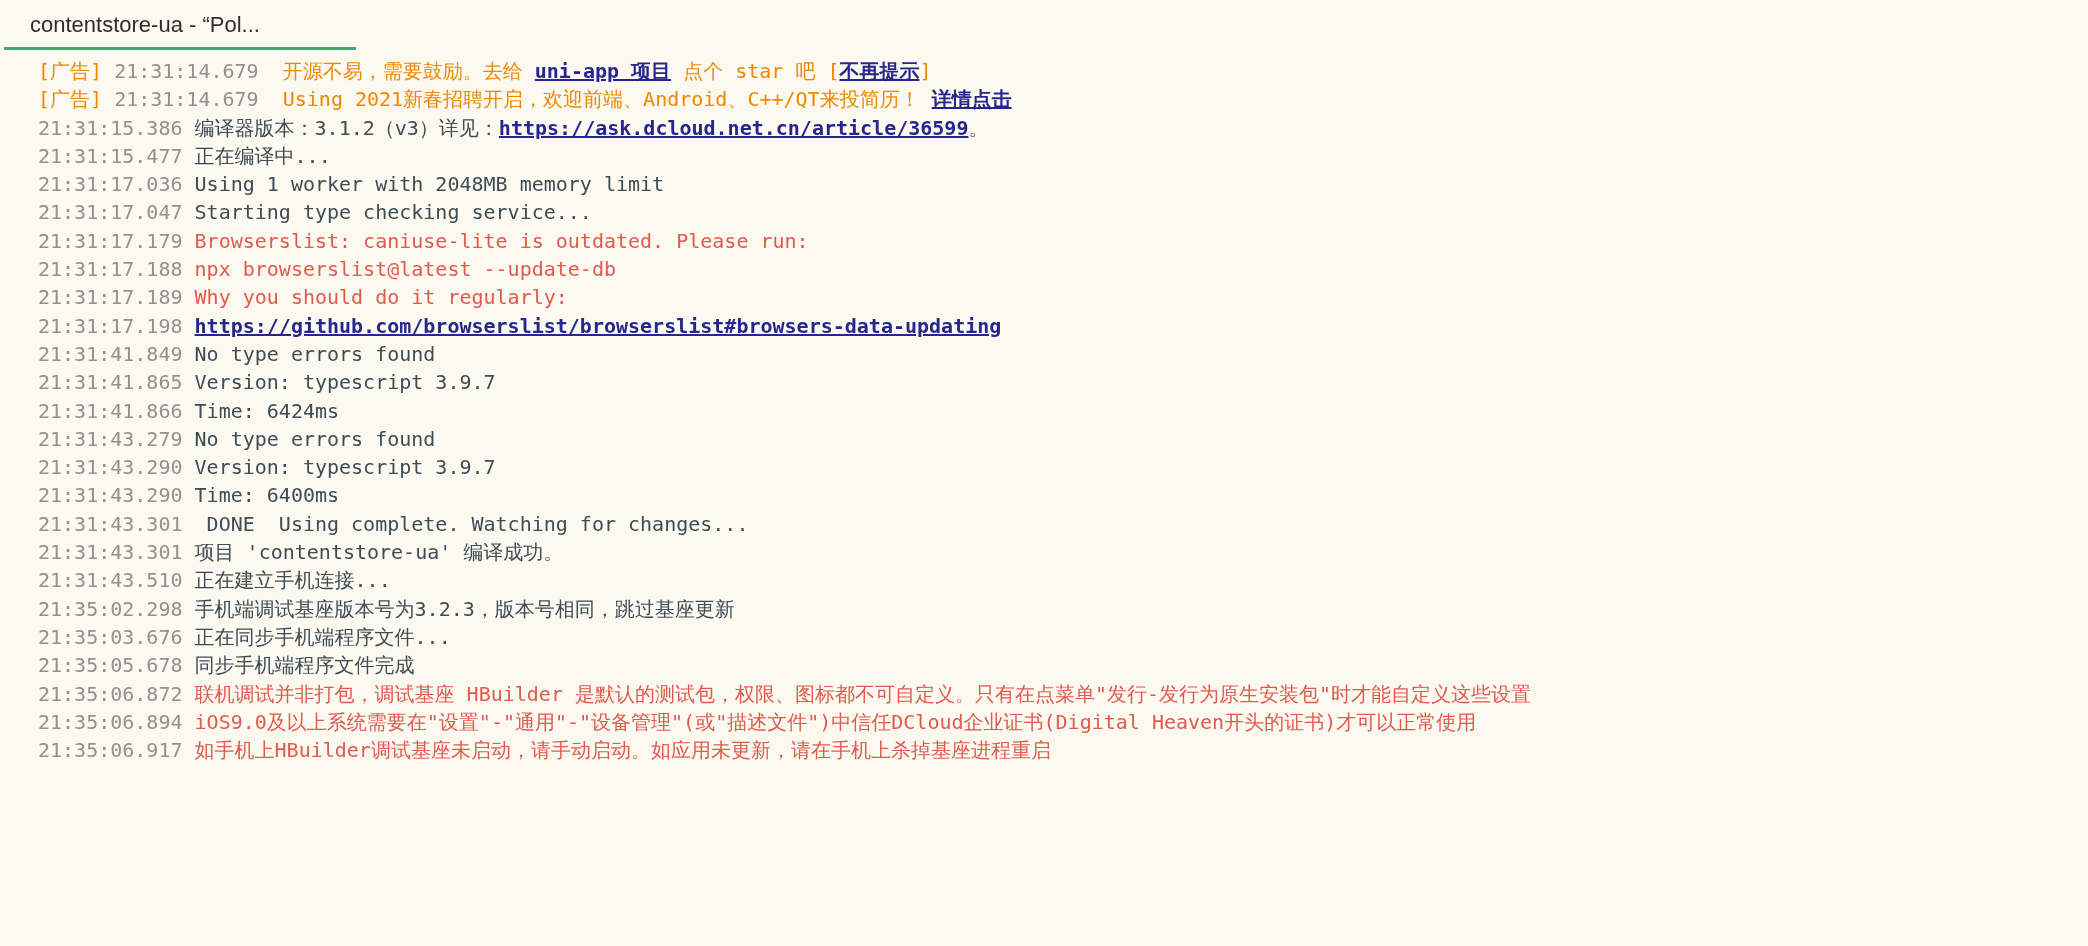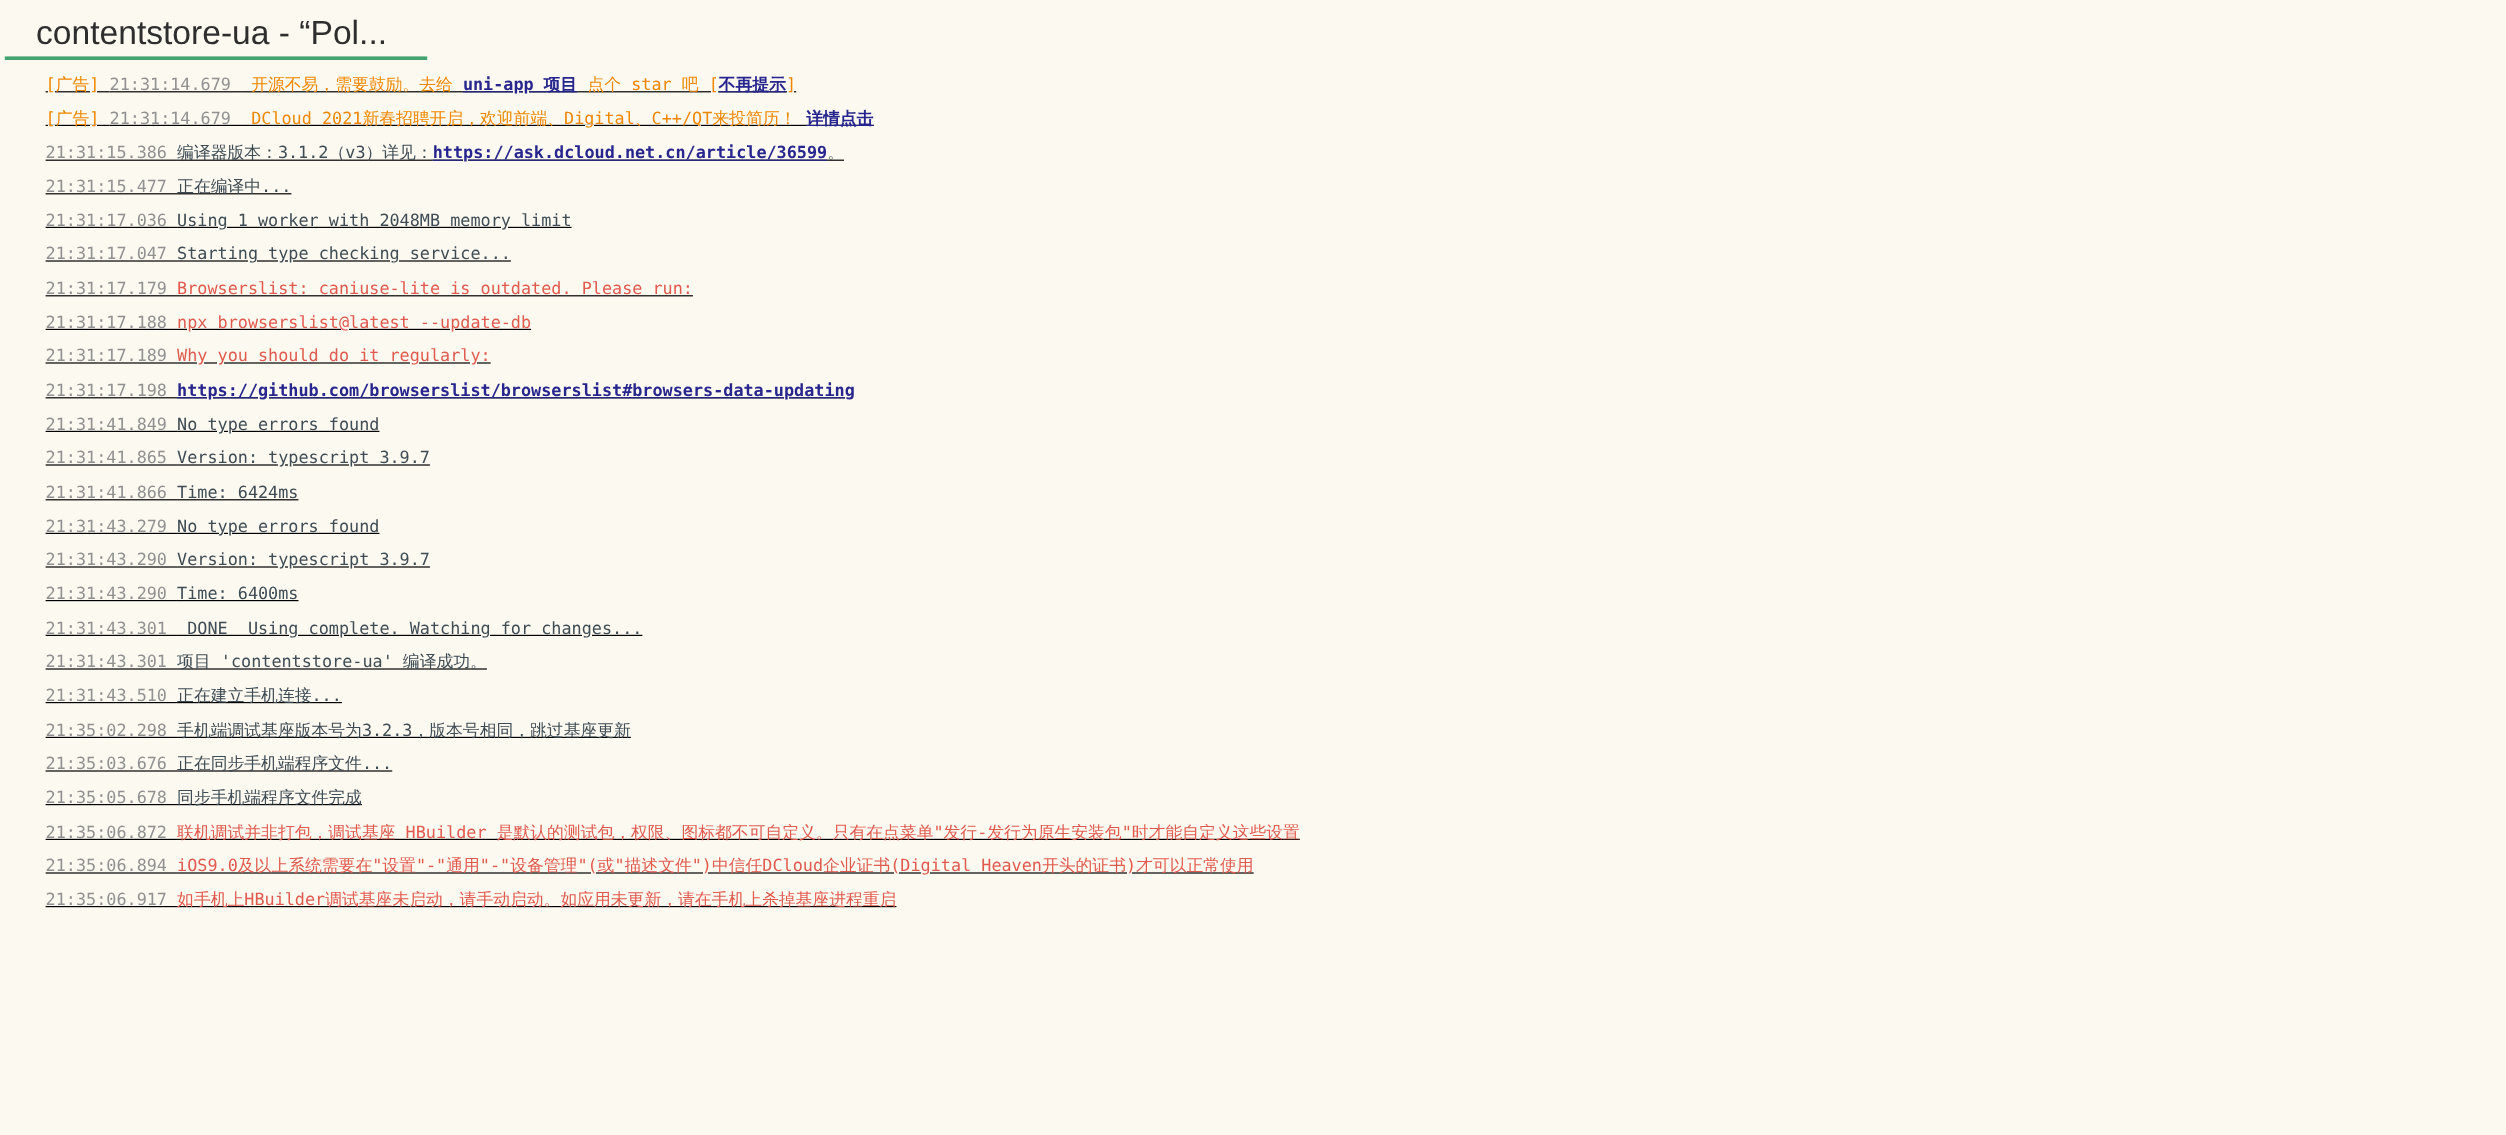--- a/index.html
+++ b/index.html
@@ -27,36 +27,35 @@
     display:inline-block;
     position:relative;
     min-width:352px;
     height:100%;
     cursor:pointer;
   }
   .tab-label{
     display:inline-block;
     padding:12px 0 0 26px;
     font-family:"Liberation Sans","DejaVu Sans",sans-serif;
-    font-size:28px;
+    font-size:22px;
     color:var(--tabtext);
     white-space:nowrap;
   }
   .tab-underline{
     position:absolute;
     left:0;
     bottom:0;
     width:352px;
     height:3px;
     background:var(--tabline);
   }
   .console{
     padding:7px 0 0 38px;
-    font-size:14px;
-    text-decoration:underline;
+    font-size:20px;
   }
   .log-line{
     height:28.3px;
     line-height:28.3px;
     white-space:pre;
   }
   .seg{white-space:pre;}
   .seg.ts{color:var(--ts);}
   .seg.text{color:var(--text);}
   .seg.ad{color:var(--ad);}
@@ -73,21 +72,21 @@
 
 <div class="window">
   <div class="tabbar">
     <div class="tab">
       <span class="tab-label">contentstore-ua - “Pol...</span>
       <div class="tab-underline"></div>
     </div>
   </div>
   <div class="console" id="console-log">
       <div class="log-line"><span class="seg ad">[广告] </span><span class="seg ts">21:31:14.679 </span><span class="seg ad"> 开源不易，需要鼓励。去给 </span><a class="seg link" href="#">uni-app 项目</a><span class="seg ad"> 点个 star 吧 [</span><a class="seg link" href="#">不再提示</a><span class="seg ad">]</span></div>
-      <div class="log-line"><span class="seg ad">[广告] </span><span class="seg ts">21:31:14.679 </span><span class="seg ad"> DCloud 2021新春招聘开启，欢迎前端、Digital、C++/QT来投简历！ </span><a class="seg link" href="#">详情点击</a></div>
+      <div class="log-line"><span class="seg ad">[广告] </span><span class="seg ts">21:31:14.679 </span><span class="seg ad"> Using 2021新春招聘开启，欢迎前端、Android、C++/QT来投简历！ </span><a class="seg link" href="#">详情点击</a></div>
       <div class="log-line"><span class="seg ts">21:31:15.386 </span><span class="seg text">编译器版本：3.1.2（v3）详见：</span><a class="seg link" href="#">https://ask.dcloud.net.cn/article/36599</a><span class="seg text">。</span></div>
       <div class="log-line"><span class="seg ts">21:31:15.477 </span><span class="seg text">正在编译中...</span></div>
       <div class="log-line"><span class="seg ts">21:31:17.036 </span><span class="seg text">Using 1 worker with 2048MB memory limit</span></div>
       <div class="log-line"><span class="seg ts">21:31:17.047 </span><span class="seg text">Starting type checking service...</span></div>
       <div class="log-line"><span class="seg ts">21:31:17.179 </span><span class="seg warn">Browserslist: caniuse-lite is outdated. Please run:</span></div>
       <div class="log-line"><span class="seg ts">21:31:17.188 </span><span class="seg warn">npx browserslist@latest --update-db</span></div>
       <div class="log-line"><span class="seg ts">21:31:17.189 </span><span class="seg warn">Why you should do it regularly:</span></div>
       <div class="log-line"><span class="seg ts">21:31:17.198 </span><a class="seg link" href="#">https://github.com/browserslist/browserslist#browsers-data-updating</a></div>
       <div class="log-line"><span class="seg ts">21:31:41.849 </span><span class="seg text">No type errors found</span></div>
       <div class="log-line"><span class="seg ts">21:31:41.865 </span><span class="seg text">Version: typescript 3.9.7</span></div>

